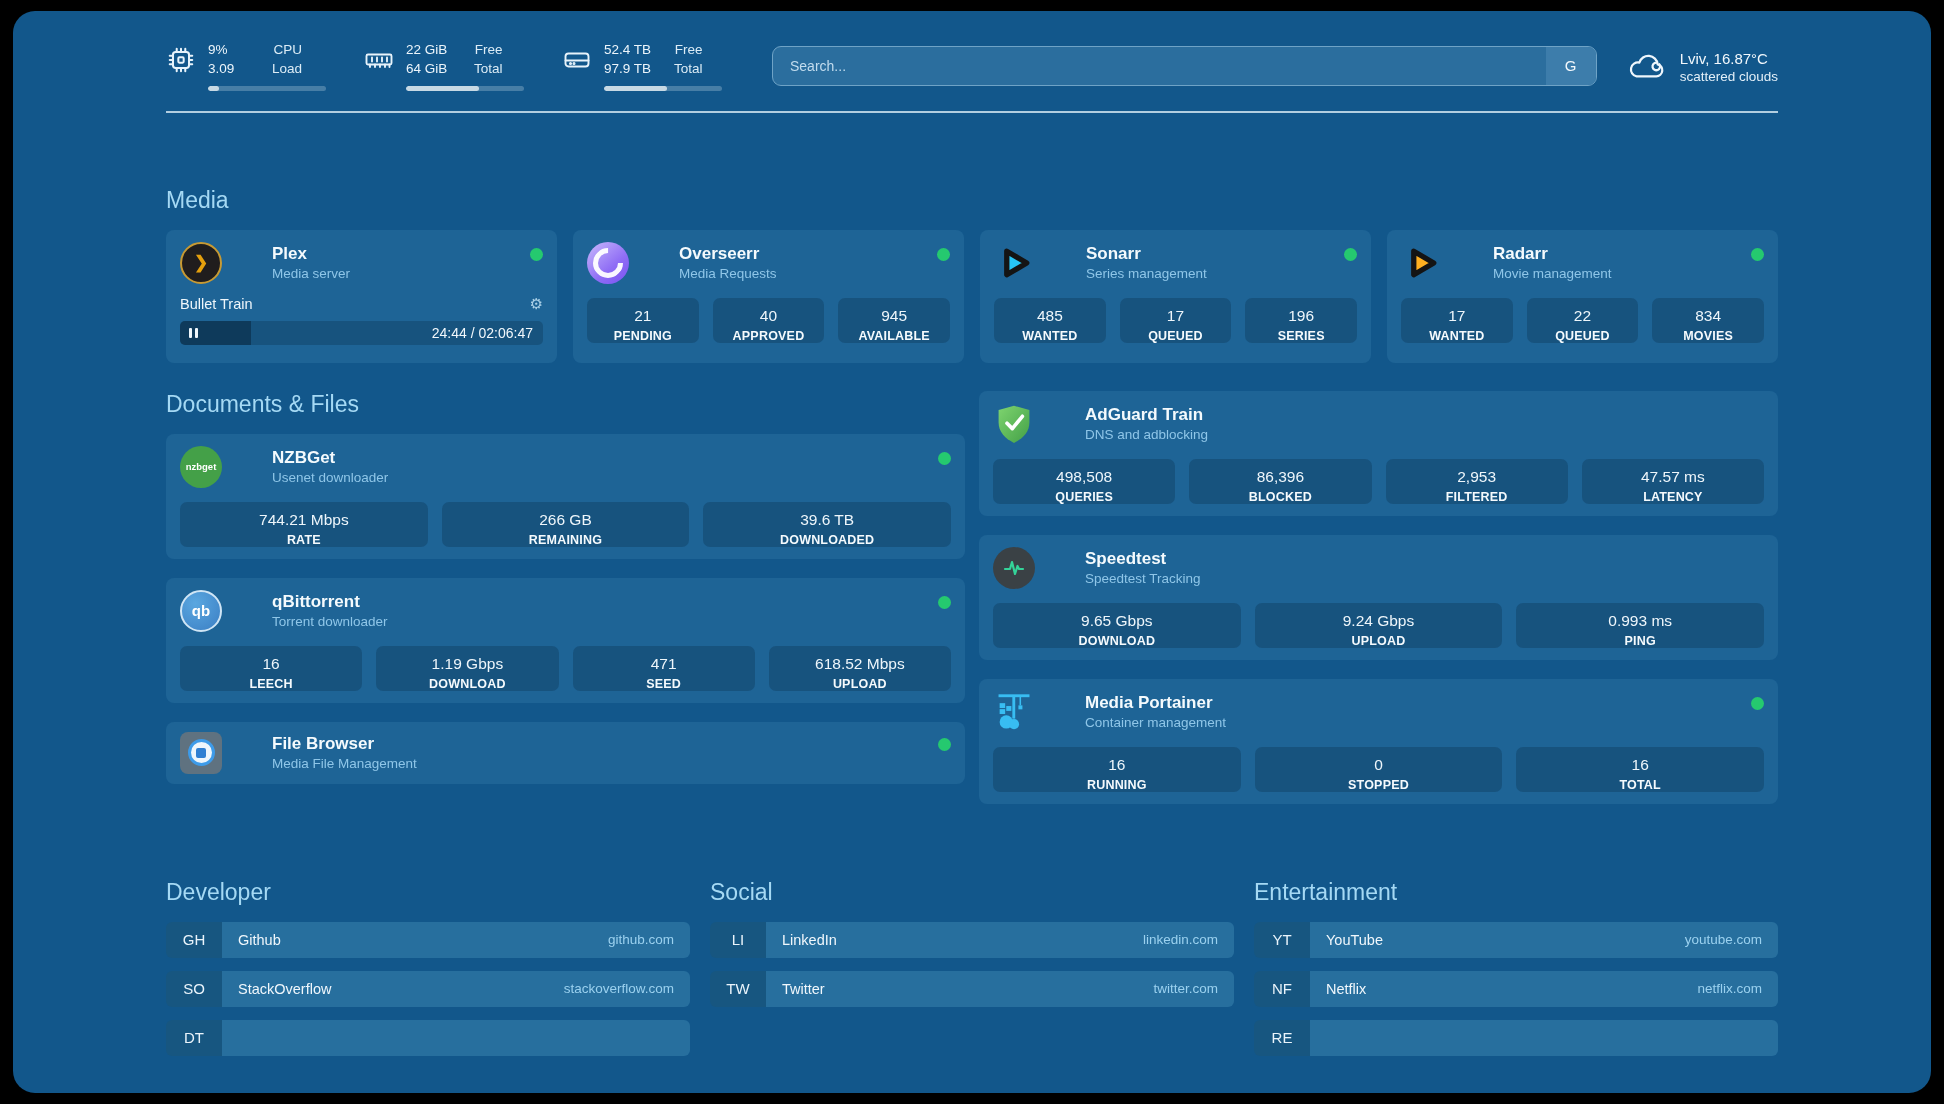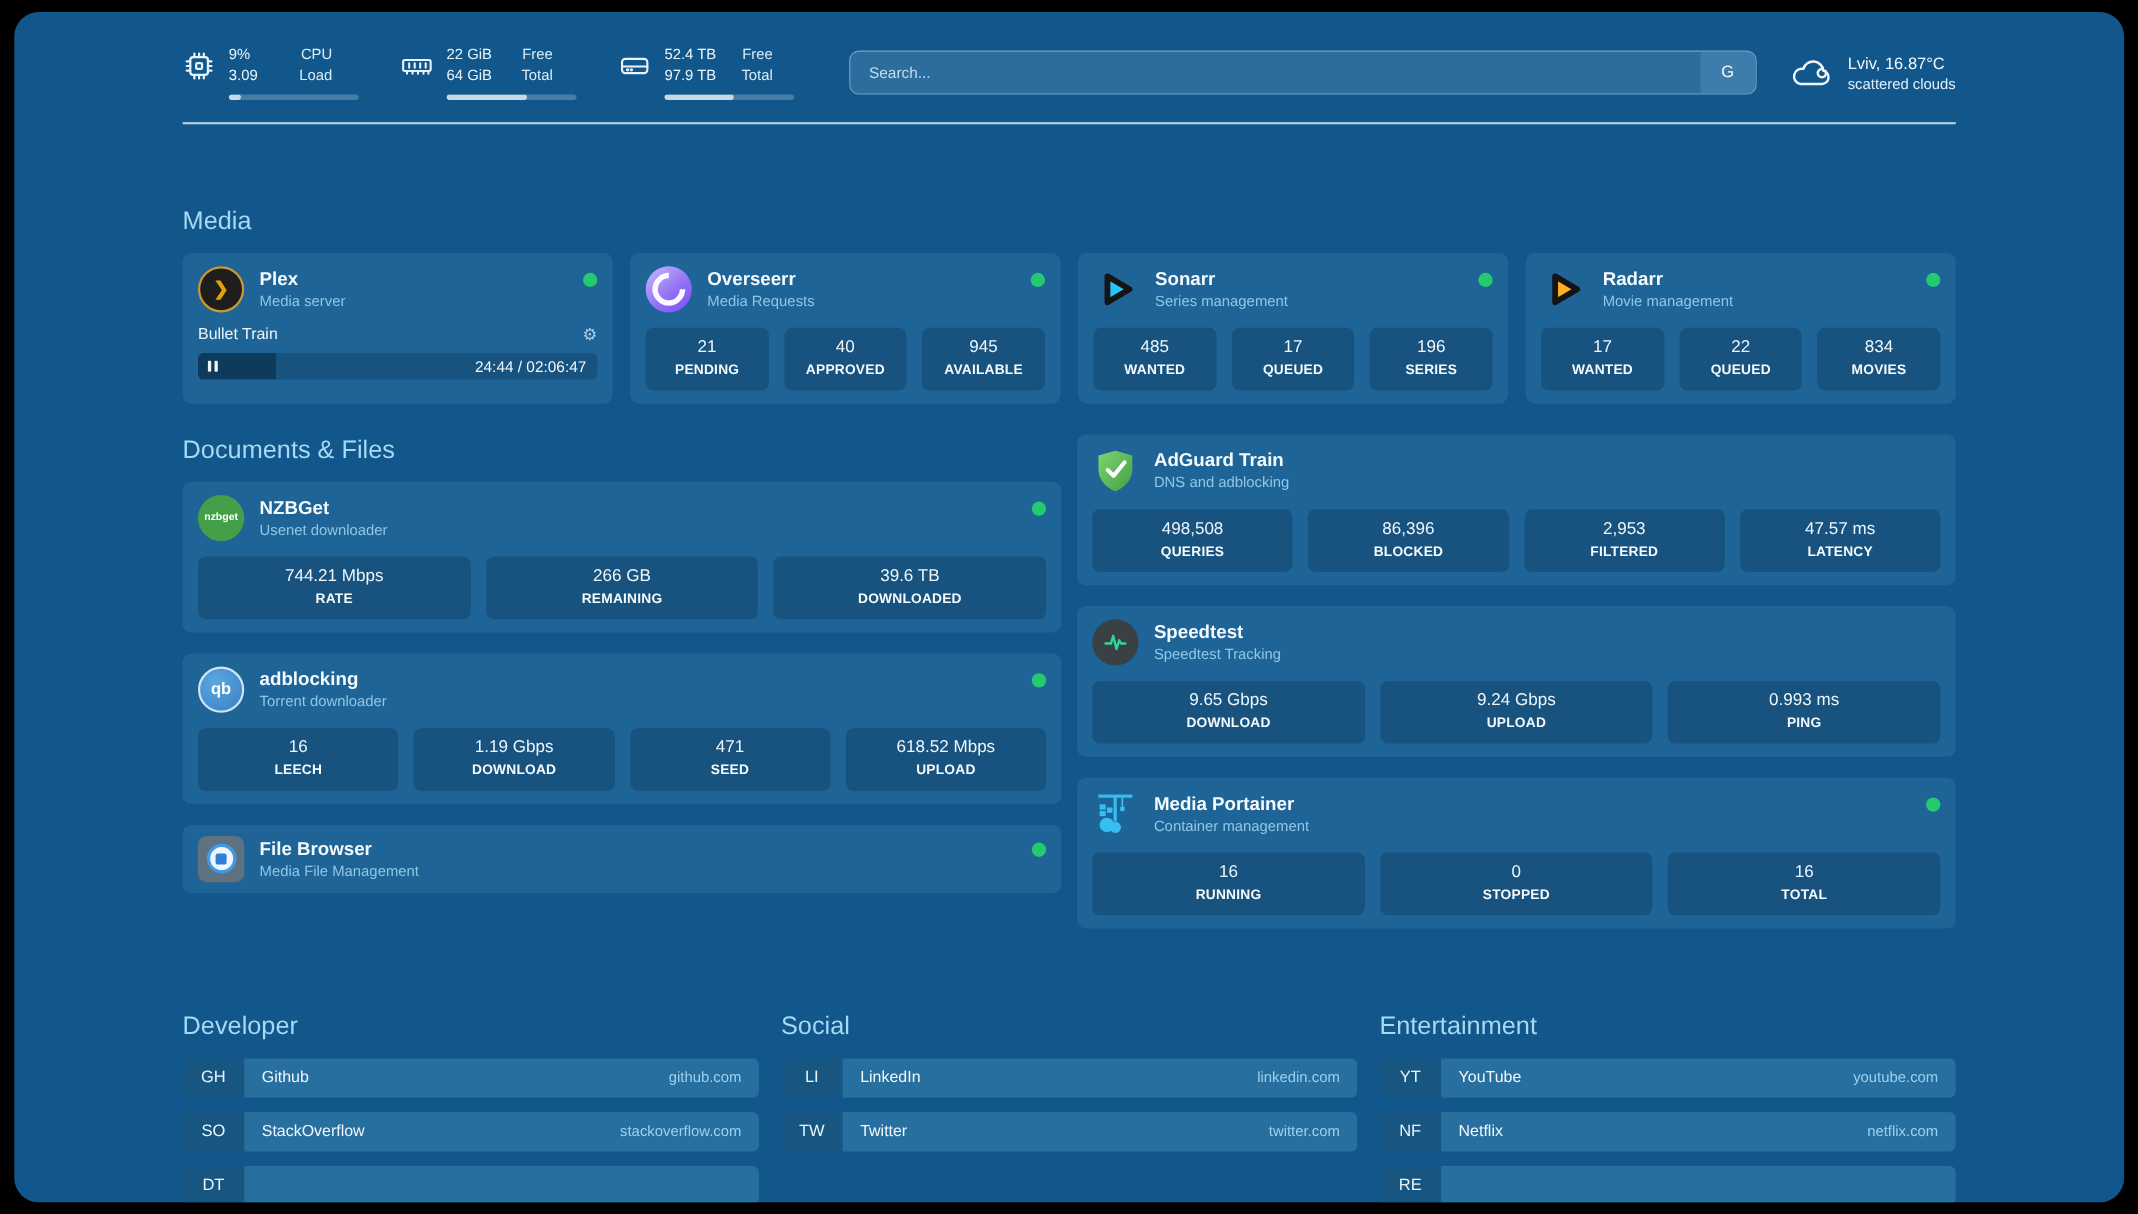--- a/index.html
+++ b/index.html
@@ -38,29 +38,29 @@
   .section-title { font-size:23px; color:#a5d9f4; font-weight:500; margin:0 0 16px; }
   .media-section { margin-top:74px; }
   .grid4 { display:grid; grid-template-columns:repeat(4,1fr); gap:16px; }
   .mid-grid { display:grid; grid-template-columns:1fr 1fr; gap:14px; margin-top:28px; }
 
   .card { background:#1e6496; border-radius:8px; padding:12px 14px; margin-bottom:19px; }
   .grid4 .card { margin-bottom:0; min-height:133px; }
   .card.slim { padding:10px 14px; min-height:62px; display:flex; flex-direction:column; justify-content:center; }
   .app-head { display:flex; align-items:center; gap:14px; }
   .app-icon { width:42px; height:42px; flex:0 0 auto; display:flex; align-items:center; justify-content:center; }
-  .app-meta { display:flex; flex-direction:column; gap:2px; }
+  .app-meta { display:flex; flex-direction:column; gap:2px;margin-left:36px; }
   .app-title { font-size:17px; font-weight:600; color:#f4fafd; }
   .app-sub { font-size:13.5px; color:#8fc6e8; }
   .dot { width:13px; height:13px; border-radius:50%; background:#25c96f; margin-left:auto; align-self:flex-start; margin-top:6px; }
 
   .tiles { display:grid; gap:14px; margin-top:14px; }
   .tiles.c3 { grid-template-columns:repeat(3,1fr); }
   .tiles.c4 { grid-template-columns:repeat(4,1fr); }
-  .tile { background:rgba(8,40,66,.28); border-radius:7px; padding:9px 6px 12px; text-align:center; }
+  .tile { background:rgba(8,40,66,.28); border-radius:7px; padding:9px 6px 0; text-align:center; }
   .tile .v { font-size:15.5px; color:#eef6fb; }
   .tile .l { font-size:12.5px; font-weight:700; color:#f5fafd; margin-top:4px; letter-spacing:.2px; }
 
   
   .np-title { display:flex; justify-content:space-between; align-items:center; margin-top:11px;
               font-size:14.5px; color:#eef6fb; }
   .np-gear { color:#a9cfe6; font-size:15px; cursor:pointer; }
   .np-bar { margin-top:8px; height:24px; border-radius:5px; background:rgba(10,45,72,.30);
             position:relative; display:flex; align-items:center; overflow:hidden; }
   .np-fill { position:absolute; left:0; top:0; bottom:0; background:rgba(4,28,48,.45); }
@@ -332,21 +332,21 @@
               <div class="v">39.6 TB</div>
                 <div class="l">DOWNLOADED</div>
             </div>
           </div>
         </div>
 
         <div class="card">
           <div class="app-head">
             <span class="ic-circle qb-ic">qb</span>
             <span class="app-meta">
-              <span class="app-title">adblocking</span>
+              <span class="app-title">qBittorrent</span>
               <span class="app-sub">Torrent downloader</span>
             </span>
             <span class="dot"></span>
           </div>
           <div class="tiles c4">
             <div class="tile">
               <div class="v">16</div>
                 <div class="l">LEECH</div>
             </div>
             <div class="tile">

